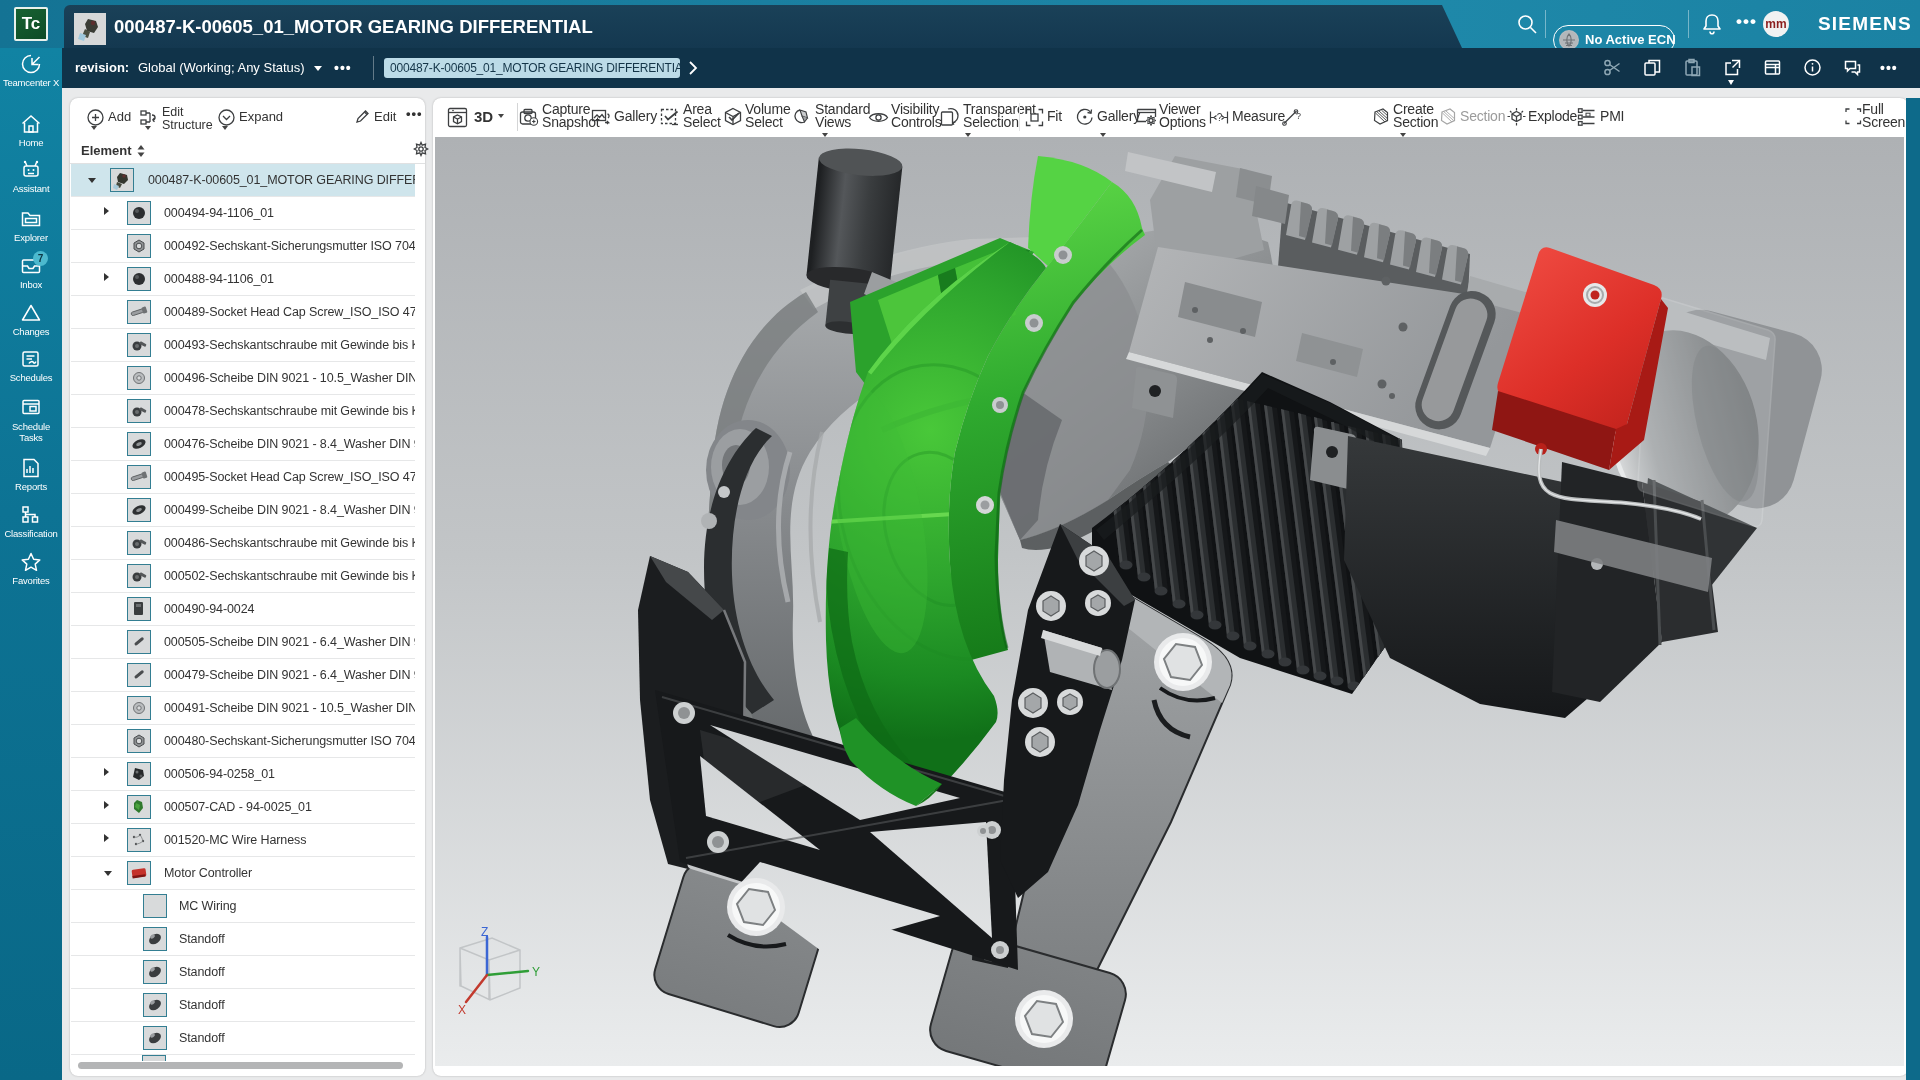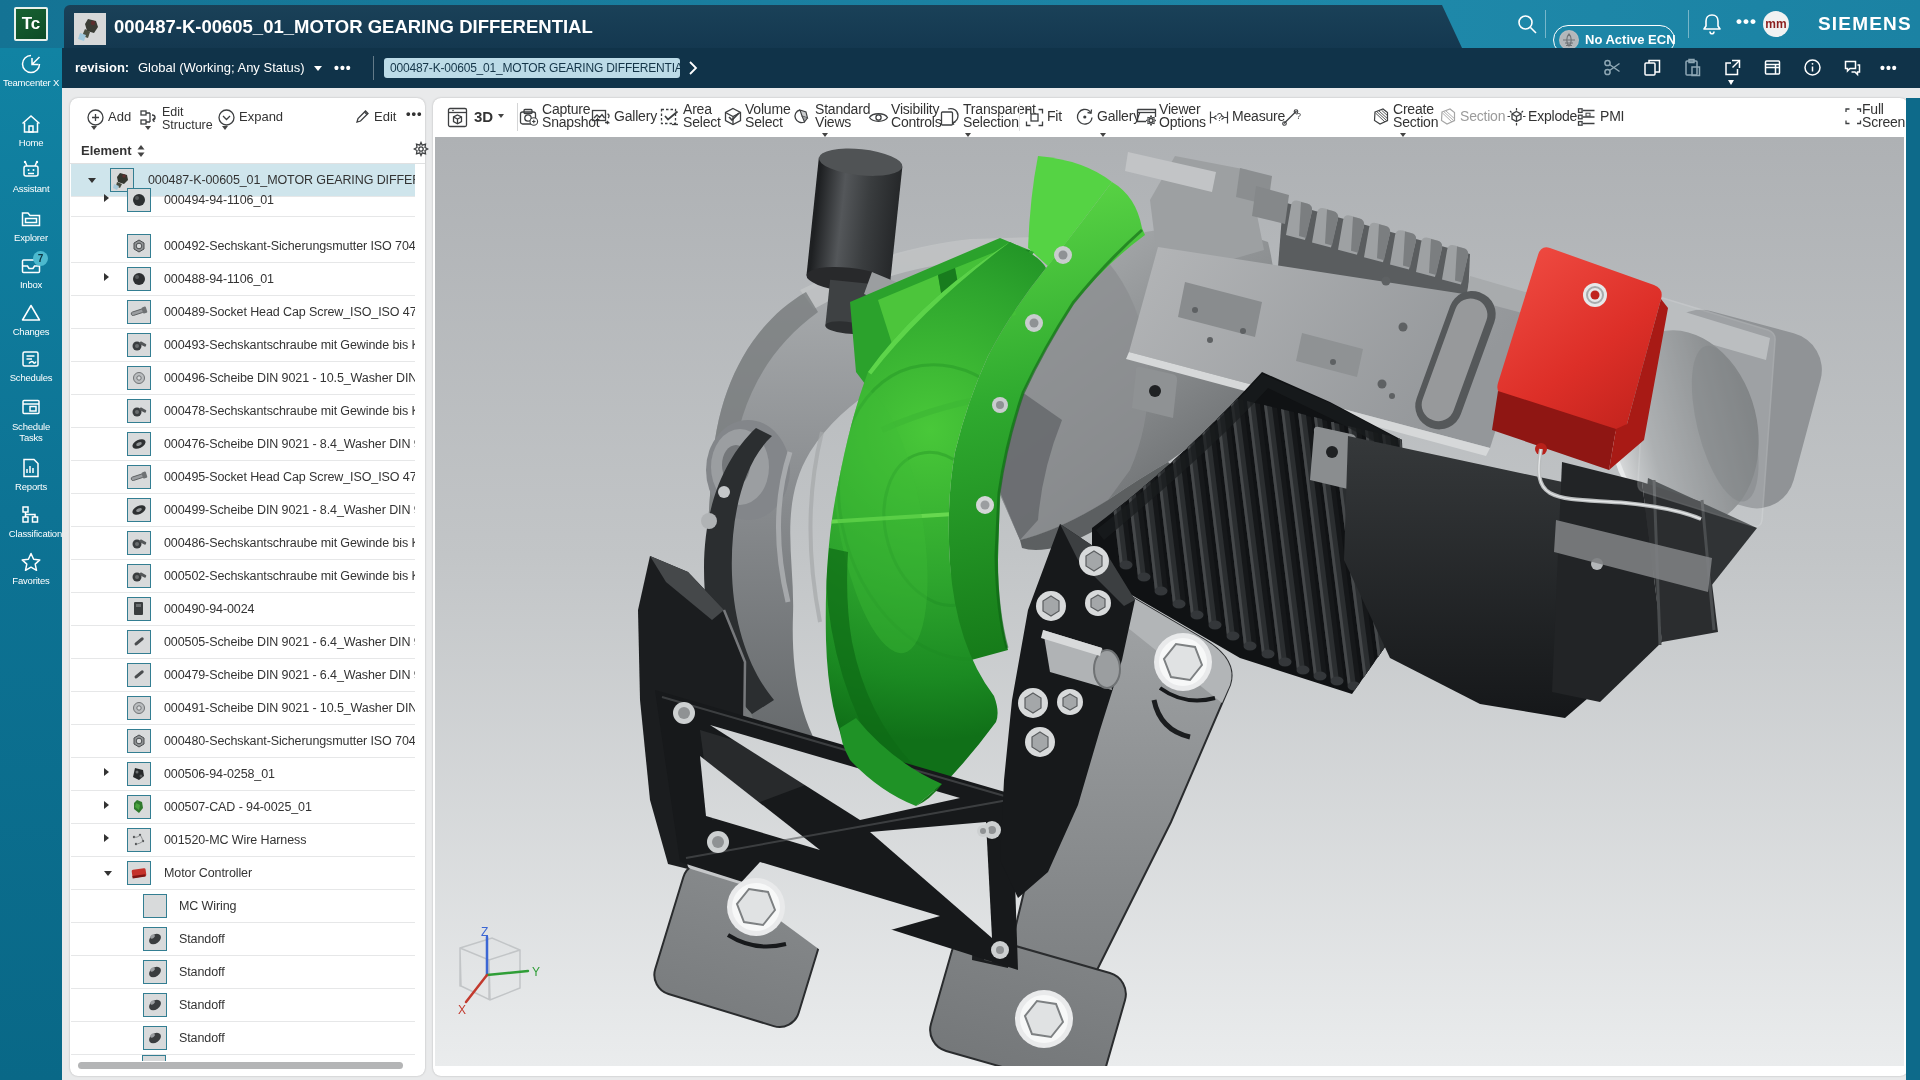--- a/index.html
+++ b/index.html
@@ -194,21 +194,21 @@
       </svg>
       <div class="lab">Schedule<br>Tasks</div>
     </div>
 <div class="sbitem" style="top:409px;">
       <svg width="22" height="22" viewBox="0 0 22 22" fill="none">
         <path d="M4 2.5 L14 2.5 L18 6.5 L18 19.5 L4 19.5 Z" stroke="#fff" stroke-width="1.5" fill="none"></path>
         <path d="M7 16 L7 12 M10 16 L10 9 M13 16 L13 11" stroke="#fff" stroke-width="1.5" fill="none"></path>
       </svg>
       <div class="lab">Reports</div>
     </div>
-<div class="sbitem" style="top:456px;text-align:right;">
+<div class="sbitem" style="top:456px;">
       <svg width="22" height="22" viewBox="0 0 22 22" fill="none">
         <rect x="3" y="3" width="5" height="5" stroke="#fff" stroke-width="1.5" fill="none"></rect>
         <rect x="3" y="13" width="5" height="5" stroke="#fff" stroke-width="1.5" fill="none"></rect>
         <rect x="12.5" y="13" width="5" height="5" stroke="#fff" stroke-width="1.5" fill="none"></rect>
         <path d="M5.5 8 L5.5 10.5 L15 10.5 L15 13 M5.5 10.5 L5.5 13" stroke="#fff" stroke-width="1.5" fill="none"></path>
       </svg>
       <div class="lab">Classification</div>
     </div>
 <div class="sbitem" style="top:503px;">
       <svg width="22" height="22" viewBox="0 0 22 22" fill="none">
@@ -258,21 +258,21 @@
 <div class="trow sel" style="top:66px;">
       <div class="caret" style="left:17px;top:14px;border-top-color:#333;"></div>
       <div class="ricon" style="left:39px;"><svg width="22" height="22" viewBox="0 0 22 22" fill="none">
           <path d="M9 4 L16 6 L17 11 L13 15 L7 13 L6 8 Z" fill="#34362f"></path>
           <path d="M6 13 L11 15 L9 19 L5 17 Z" fill="#45493e"></path>
           <path d="M3 15 L8 17 L6 21 L2 19 Z" fill="#a8cbdc"></path>
           <circle cx="13" cy="7" r="1.8" fill="#5c3030"></circle>
         </svg></div>
       <div class="rtxt" style="left:77px;">000487-K-00605_01_MOTOR GEARING DIFFEREN...</div>
     </div>
-<div class="trow" style="top:86px;text-align:center;">
+<div class="trow" style="top:99px;text-align:center;">
       <div class="caret" style="left:33px;top:10px;border-top:4px solid transparent;border-bottom:4px solid transparent;border-left:5px solid #333;border-right:none;"></div>
       <div class="ricon" style="left:56px;"><svg width="22" height="22" viewBox="0 0 22 22" fill="none">
           <circle cx="11" cy="11" r="6" fill="#2c2e30"></circle>
           <circle cx="9" cy="9" r="2" fill="#55585a"></circle>
         </svg></div>
       <div class="rtxt" style="left:93px;">000494-94-1106_01</div>
     </div>
 <div class="trow" style="top:132px;">
       <div class="ricon" style="left:56px;"><svg width="22" height="22" viewBox="0 0 22 22" fill="none">
           <path d="M11 5 L16 8 L16 14 L11 17 L6 14 L6 8 Z" fill="#8f9294" stroke="#4a4d4f"></path>

